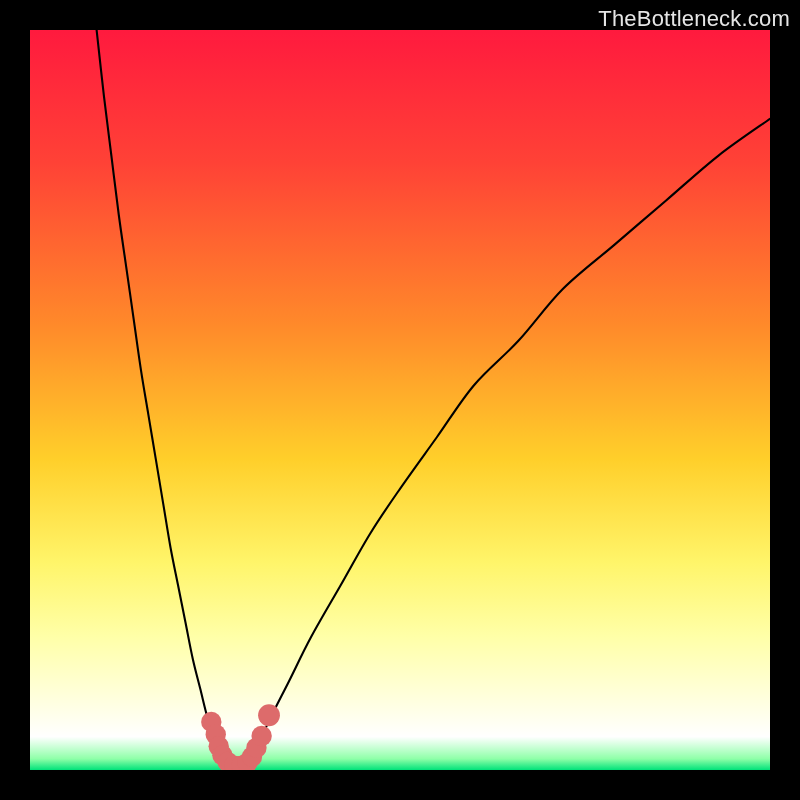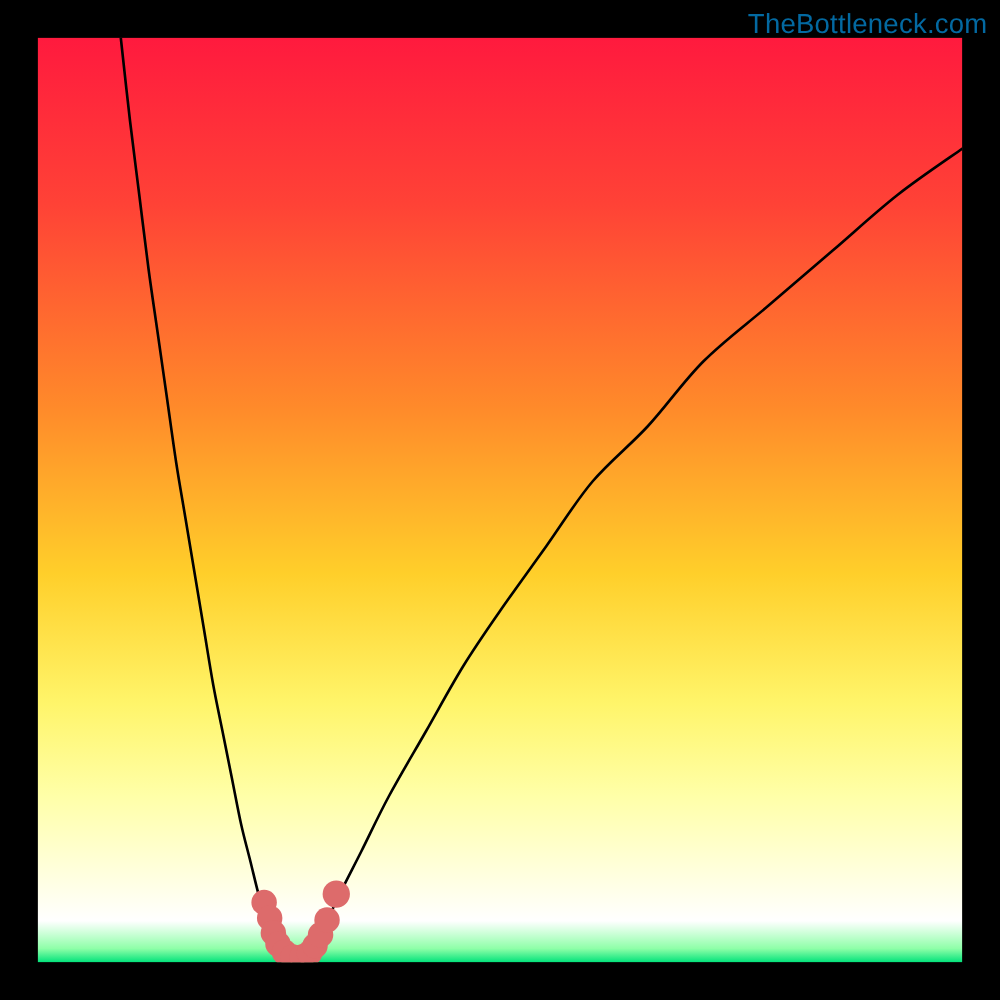--- a/index.html
+++ b/index.html
@@ -22,21 +22,21 @@
     left: 30px;
     top: 30px;
     width: 740px;
     height: 740px;
     overflow: hidden;
   }
   .watermark {
     position: absolute;
     top: 6px;
     right: 10px;
-    color: #0369a1;
+    color: #e5e5e5;
     font-size: 22px;
     font-weight: 500;
     letter-spacing: 0.2px;
     user-select: none;
   }
 </style>
 </head>
 <body>
 
 <div class="frame">

